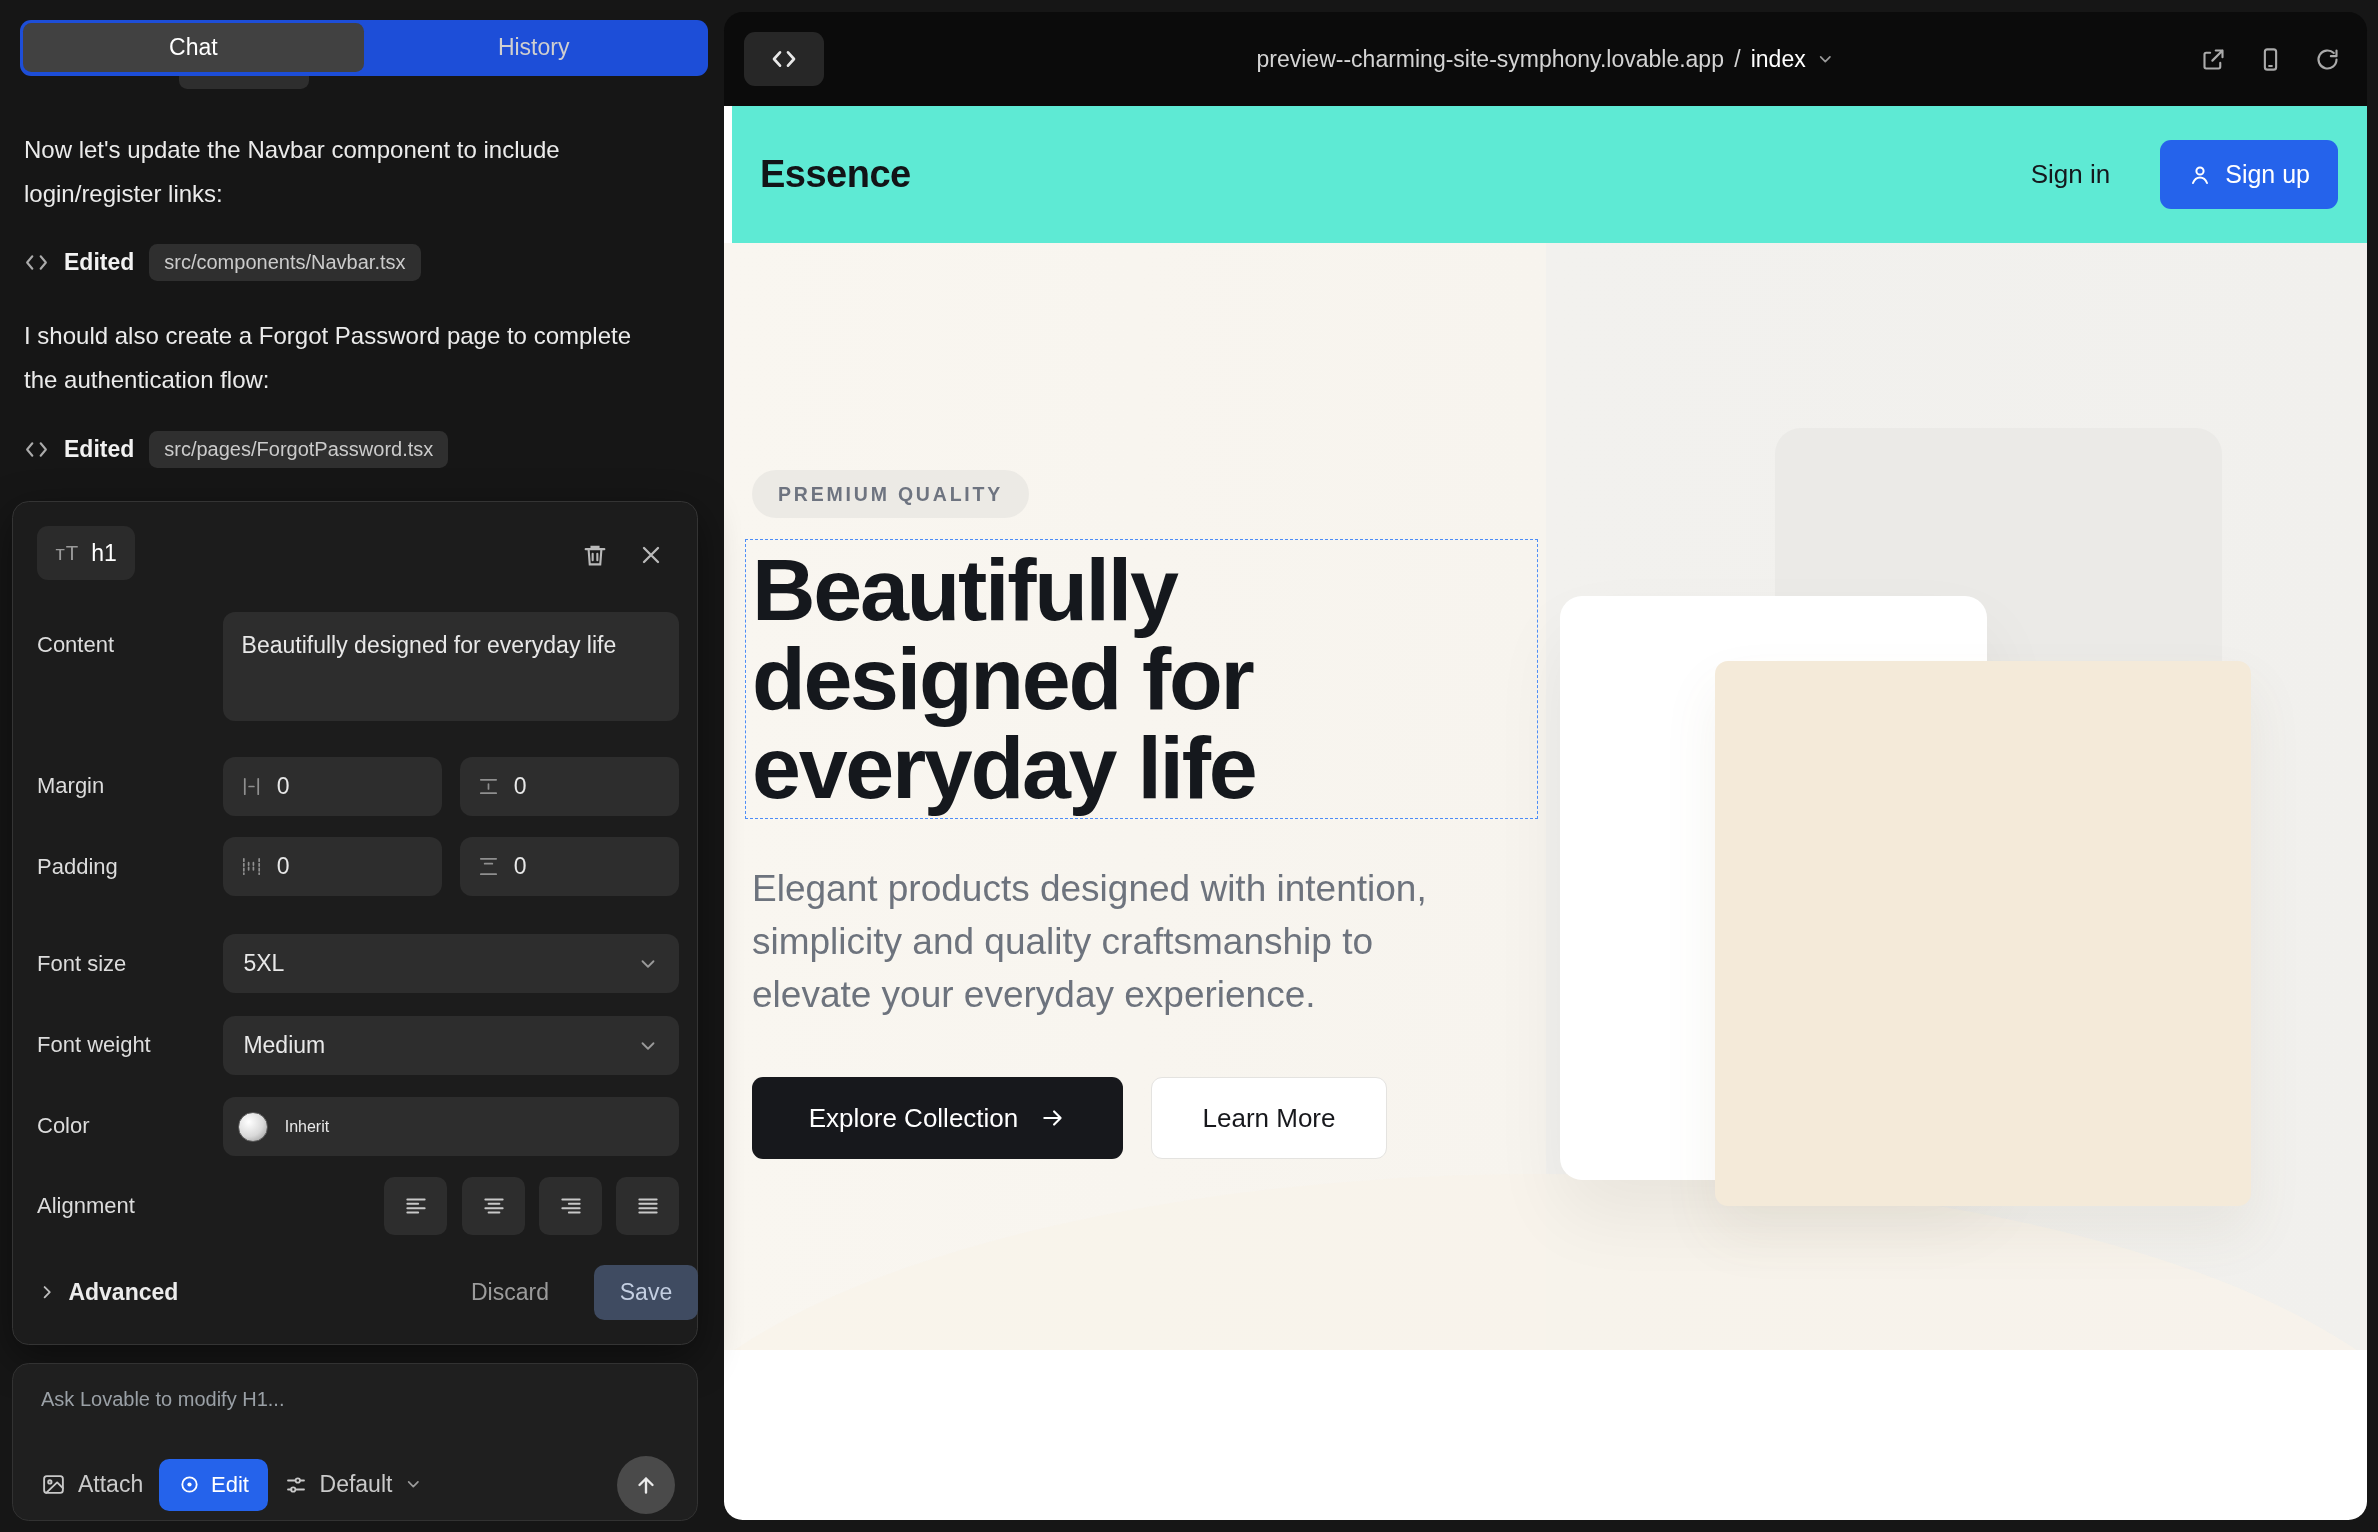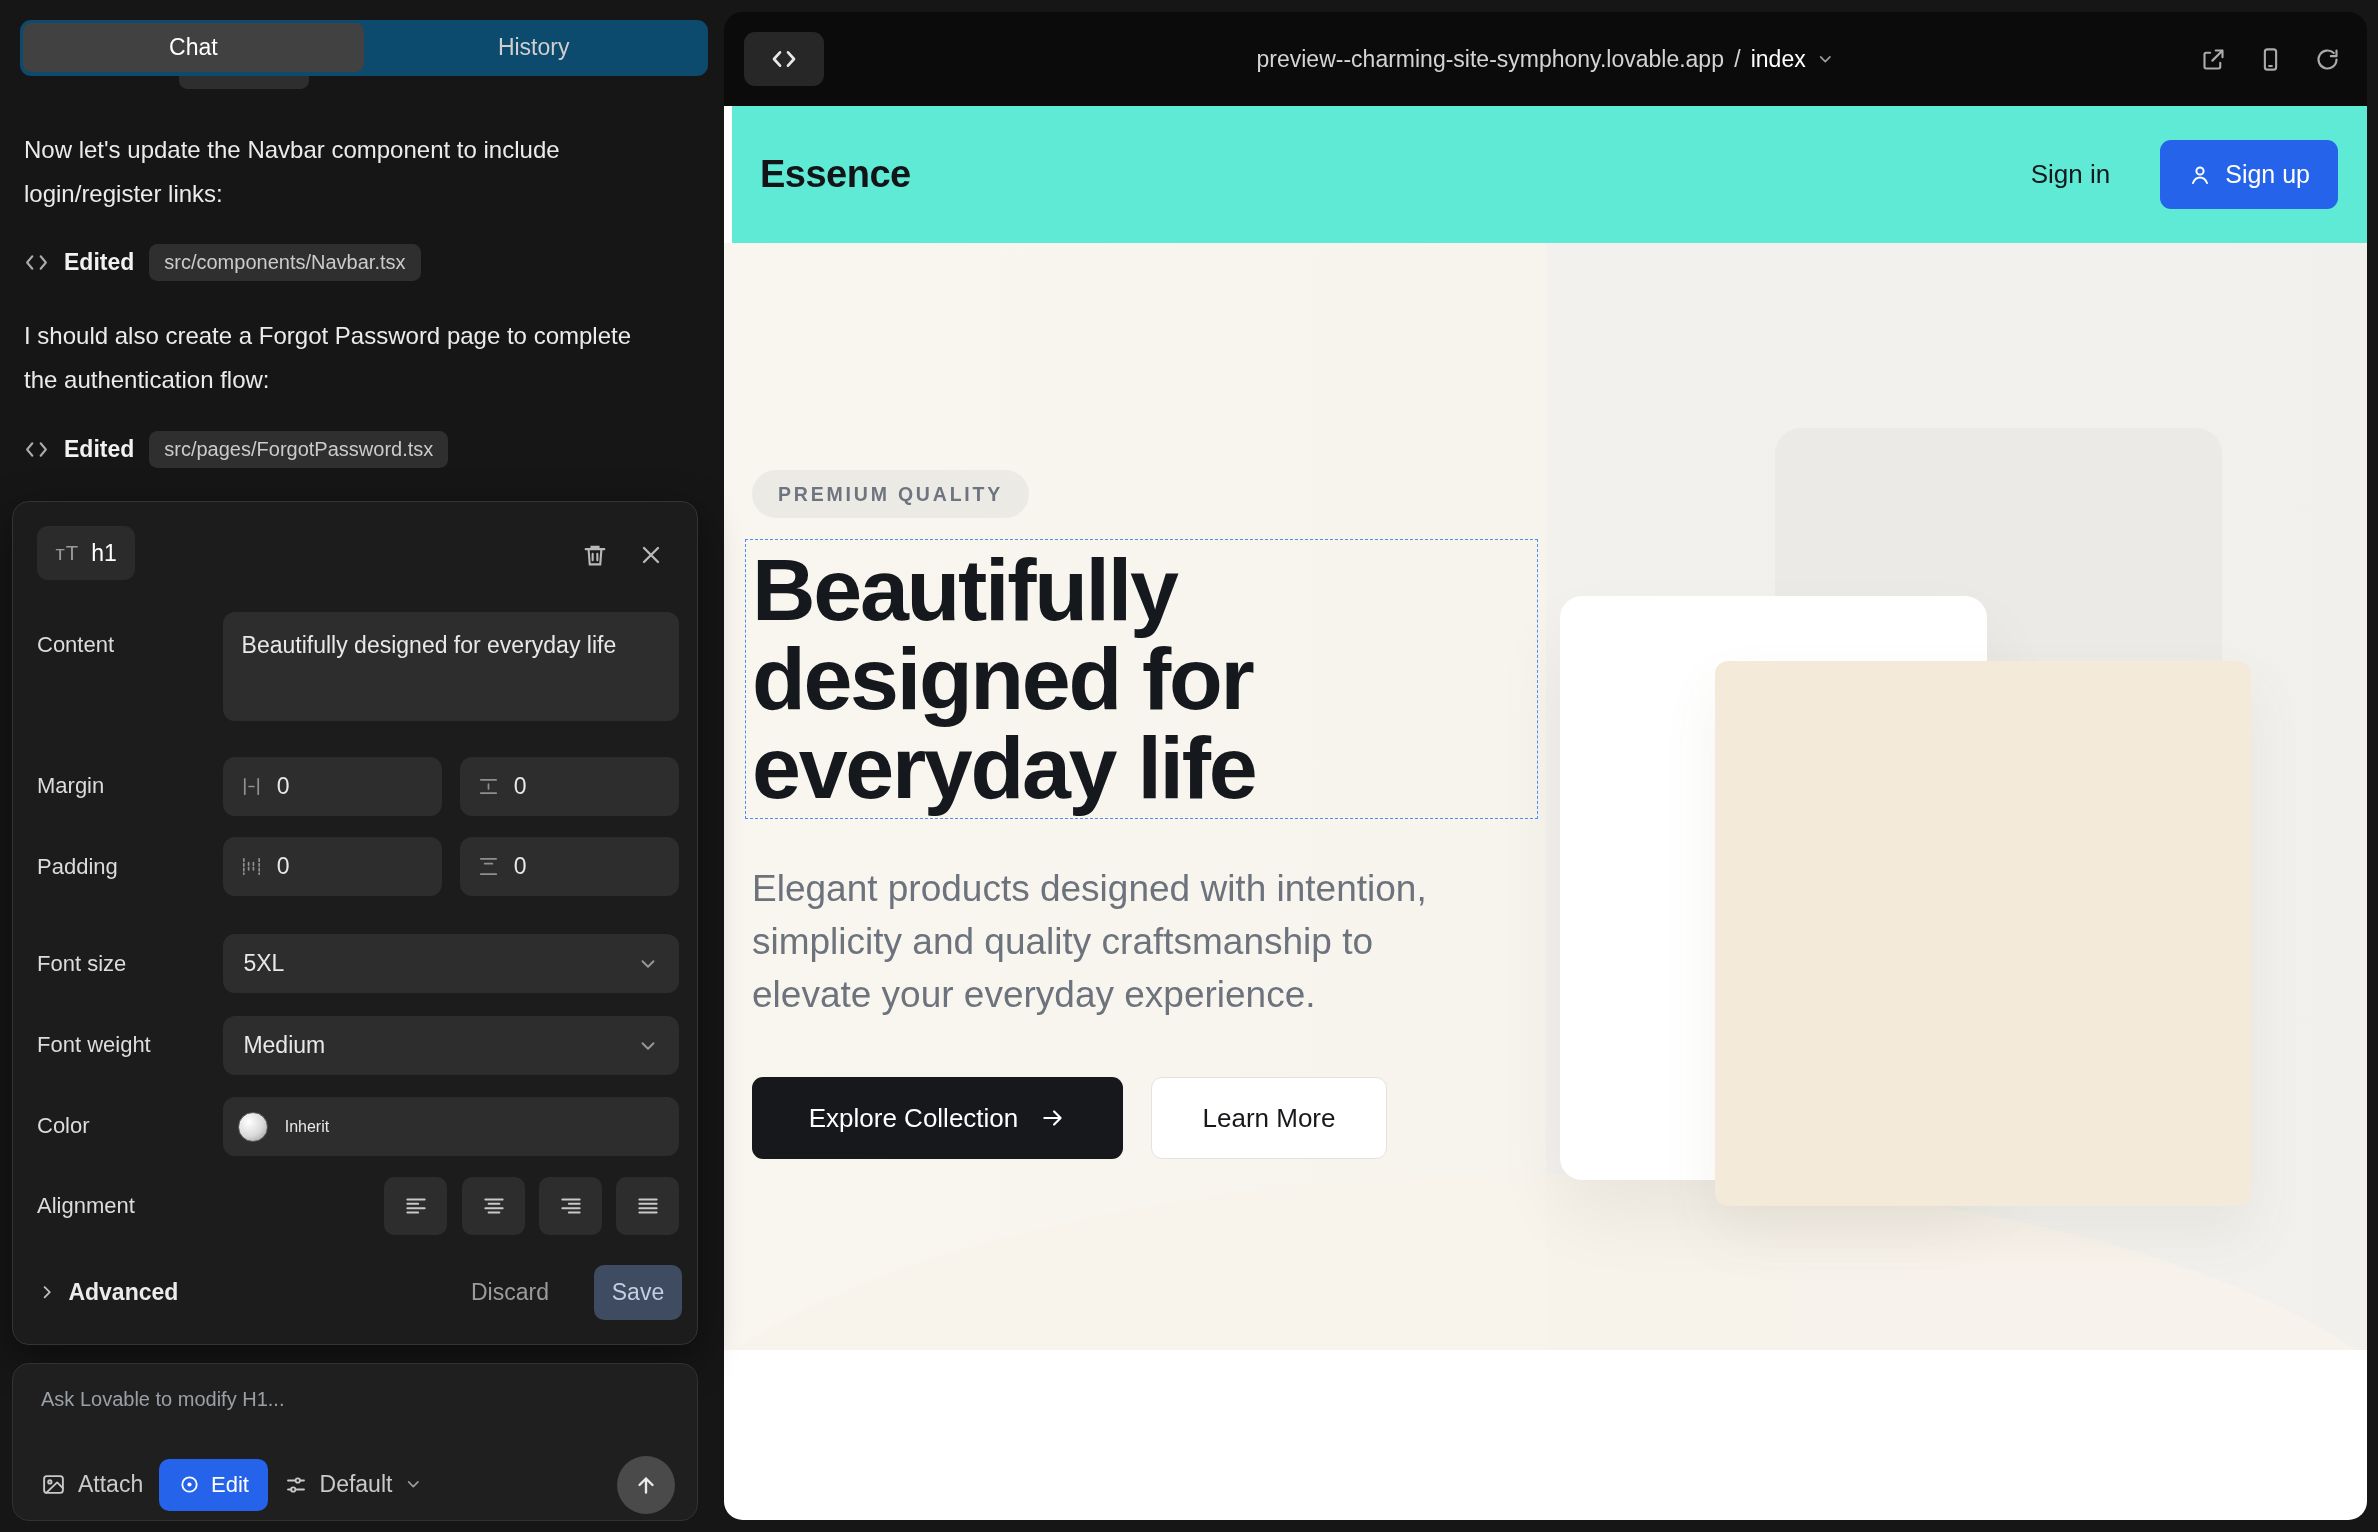--- a/index.html
+++ b/index.html
@@ -3,21 +3,21 @@
 <meta charset="utf-8">
 <style>
   * { margin:0; padding:0; box-sizing:border-box; }
   html,body { width:2378px; height:1532px; overflow:hidden; }
   body { background:#161616; font-family:"Liberation Sans", sans-serif; position:relative; }
   svg { display:block; }
 
   
   .left { position:absolute; left:0; top:0; width:724px; height:1532px; }
 
-  .tabbar { position:absolute; left:19.5px; top:19.5px; width:688px; height:56px; background:#0c4a6e;
+  .tabbar { position:absolute; left:19.5px; top:19.5px; width:688px; height:56px; background:#1d4ed8;
             border-radius:11px; display:flex; padding:3.7px; z-index:2; }
   .tab { flex:1; display:flex; align-items:center; justify-content:center; font-size:23px;
          color:#cfcfcf; border-radius:8.3px; font-weight:500; cursor:pointer; }
   .tab.active { background:#414141; color:#ffffff; }
 
   .clipped-chip { position:absolute; left:179px; top:61px; width:130px; height:28px;
                   background:#2e2e2e; border-radius:8.3px; z-index:1; }
 
   .msg { position:absolute; left:24px; width:612px; font-size:24px; line-height:44px; color:#ebebeb; z-index:1; }
   .msg1 { top:128px; }
@@ -69,21 +69,21 @@
 
   .align-btn { position:absolute; top:675px; width:63px; height:58px; background:#2d2d2d; border-radius:10.2px;
                display:flex; align-items:center; justify-content:center; color:#c8c8c8; cursor:pointer; }
   .ab-1 { left:371px; } .ab-2 { left:449px; } .ab-3 { left:526px; } .ab-4 { left:603px; }
 
   .advanced { position:absolute; left:24px; top:763px; height:55px; display:flex; align-items:center; gap:11px;
               color:#ececec; font-size:23px; font-weight:600; cursor:pointer; }
   .advanced .ic { color:#bdbdbd; }
   .discard-btn { position:absolute; left:458px; top:763px; height:55px; display:flex; align-items:center;
                  color:#9b9b9b; font-size:23px; cursor:pointer; }
-  .save-btn { position:absolute; left:581px; top:763px; width:88px; height:55px; border-radius:10.2px;
+  .save-btn { position:absolute; left:581px; top:763px; width:104px; height:55px; border-radius:10.2px;
               background:#3f4b61; color:#c3cee1; font-size:23px; display:flex; align-items:center;
               justify-content:center; cursor:pointer; }
 
   
   .composer { position:absolute; left:12px; top:1363px; width:686px; height:158px; background:#1f1f1f;
               border:0.9px solid #323232; border-radius:16.7px; z-index:3; }
   .composer input { position:absolute; left:28px; top:24px; width:575px; background:transparent; border:none;
                     outline:none; font-size:20px; color:#e8e8e8; font-family:"Liberation Sans", sans-serif; }
   .composer input::placeholder { color:#9aa0a6; }
   .composer-row { position:absolute; left:28px; right:22px; top:91px; height:59px; display:flex;

